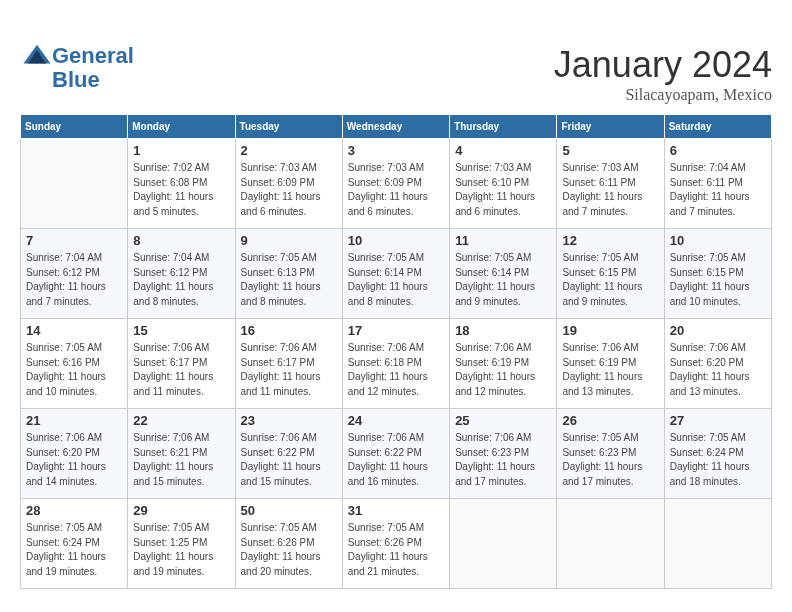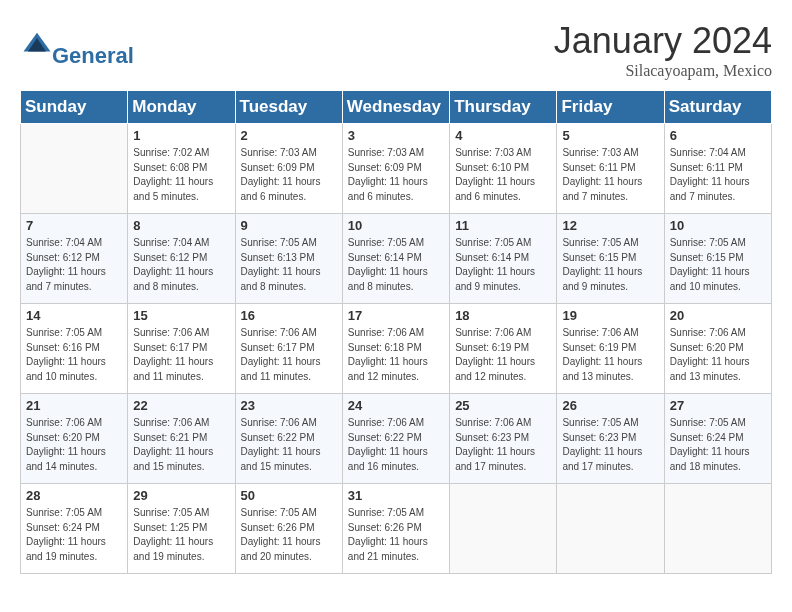--- a/index.html
+++ b/index.html
@@ -30,20 +30,21 @@
     .logo-text span {
       color: #2e6da4;
     }
     .logo-icon {
       width: 30px;
       height: 30px;
       margin-left: 2px;
     }
     .title-block {
       text-align: right;
+      margin-top: 24px;
     }
     .month-title {
       font-size: 36px;
       font-weight: normal;
       color: #333;
     }
     .location-title {
       font-size: 16px;
       color: #555;
       font-family: Liberation Serif, serif;
@@ -51,21 +52,21 @@
     table {
       width: 100%;
       border-collapse: collapse;
       font-size: 11px;
     }
     thead tr th {
       background-color: #2e6da4;
       color: #fff;
       padding: 6px 4px;
       text-align: left;
-      font-size: 17px;
+      font-size: 10px;
       font-weight: bold;
       border: 1px solid #fff;
     }
     tbody tr td {
       border: 1px solid #ccc;
       vertical-align: top;
       padding: 4px 5px;
       height: 90px;
       width: 107px;
     }
@@ -91,20 +92,21 @@
 <body>
 
 <div class="header">
   <div class="logo">
     <svg class="logo-icon" viewBox="0 0 40 40" width="40" height="40">
       <polygon points="20,5 38,30 2,30" fill="#2e6da4"></polygon>
       <polygon points="20,12 32,30 8,30" fill="#1a3a5c"></polygon>
     </svg>
     <div class="logo-text">
       <div><span>General</span></div>
+      <div style="color:#2e6da4;">Blue</div>
     </div>
   </div>
   <div class="title-block">
     <div class="month-title">January 2024</div>
     <div class="location-title">Silacayoapam, Mexico</div>
   </div>
 </div>
 
 <table>
   <thead>

